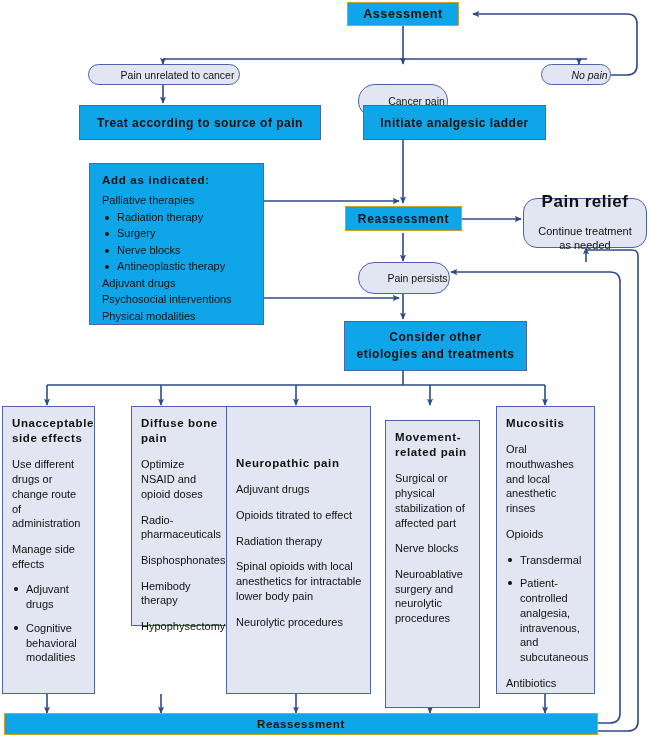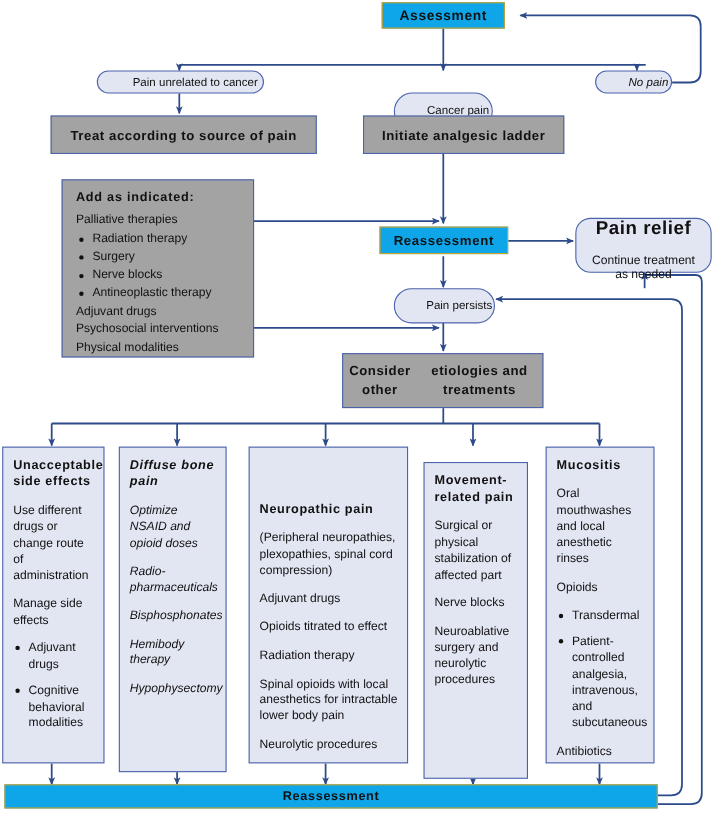--- a/index.html
+++ b/index.html
@@ -11,34 +11,35 @@
 
   
   .yellow{
     background:#0ea5e9;
     border:1.5px solid #c9a227;
     display:flex;align-items:center;justify-content:center;
     color:#111;font-weight:bold;letter-spacing:.6px;
   }
   
   .rect{
-    background:#a3a3a3;
+    background:#0ea5e9;
     border:1.5px solid #4a63ac;
     box-sizing:border-box;
+    margin-left:33px;
   }
   .rect.center{display:flex;align-items:center;justify-content:center;text-align:center;
     font-weight:bold;letter-spacing:.5px;color:#111;}
   
   .pill{
     background:#e2e5f2;border:1.5px solid #4a63ac;border-radius:999px;
     display:flex;align-items:center;justify-content:center;color:#111;padding-left:27px;
   }
   .roundbox{
     background:#e2e5f2;border:1.5px solid #4a63ac;border-radius:14px;
-    display:flex;flex-direction:column;align-items:center;justify-content:flex-start;
+    display:flex;flex-direction:column;align-items:center;justify-content:center;
     text-align:center;color:#111;gap:12px;
   }
 
   
   .col{position:absolute;background:#e2e5f2;border:1.5px solid #4a63ac;box-sizing:border-box;
     padding:9px 8px 8px 9px;}
   .col h4{margin:0 0 11px 0;font-size:11.5px;font-weight:bold;letter-spacing:.6px;line-height:1.32;color:#111;}
   .col p{margin:0 0 11px 0;font-size:11px;line-height:1.34;color:#111;}
   .col ul{margin:0 0 11px 0;padding:0;list-style:none;}
   .col li{position:relative;padding-left:14px;margin-bottom:9px;font-size:11px;line-height:1.34;color:#111;}
@@ -157,49 +158,48 @@
   <div class="node roundbox" style="left:523px;top:198px;width:124px;height:50px;">
     <div class="pr-title">Pain relief</div>
     <div class="pr-sub" style="white-space:pre-line;">Continue treatment
 as needed</div>
   </div>
 
   <div class="node pill" style="left:358px;top:262px;width:92px;height:32px;font-size:10.5px;">
     <span>Pain persists</span>
   </div>
 
-  <div class="node rect center" style="left:311px;top:321px;width:183px;height:50px;font-size:12px;flex-direction:row;line-height:1.45;">
+  <div class="node rect center" style="left:311px;top:321px;width:183px;height:50px;font-size:12px;flex-direction:column;line-height:1.45;">
     <span>Consider other</span>
     <span>etiologies and treatments</span>
   </div>
 
   <div class="col" style="left:2px;top:406px;width:93px;height:288px;">
     <h4 style="white-space:pre-line;">Unacceptable
 side effects</h4>
     <p>Use different drugs or change route of administration</p>
     <p>Manage side effects</p>
     <ul>
       <li>Adjuvant drugs</li>
       <li>Cognitive behavioral modalities</li>
     </ul>
   </div>
 
-  <div class="col" style="left:108px;top:406px;width:98px;height:296px;font-style:italic;">
+  <div class="col" style="left:131px;top:406px;width:98px;height:220px;">
     <h4 style="white-space:pre-line;">Diffuse bone
 pain</h4>
     <p>Optimize NSAID and opioid doses</p>
     <p>Radio-pharmaceuticals</p>
     <p>Bisphosphonates</p>
     <p>Hemibody therapy</p>
     <p>Hypophysectomy</p>
   </div>
 
   <div class="col" style="left:226px;top:406px;width:145px;height:288px;">
     <h4 style="white-space:pre-line;margin-top:40px;">Neuropathic pain</h4>
-    <p>(Peripheral neuropathies, plexopathies, spinal cord compression)</p>
     <p>Adjuvant drugs</p>
     <p>Opioids titrated to effect</p>
     <p>Radiation therapy</p>
     <p>Spinal opioids with local anesthetics for intractable lower body pain</p>
     <p>Neurolytic procedures</p>
   </div>
 
   <div class="col" style="left:385px;top:420px;width:95px;height:288px;">
     <h4 style="white-space:pre-line;">Movement-
 related pain</h4>

